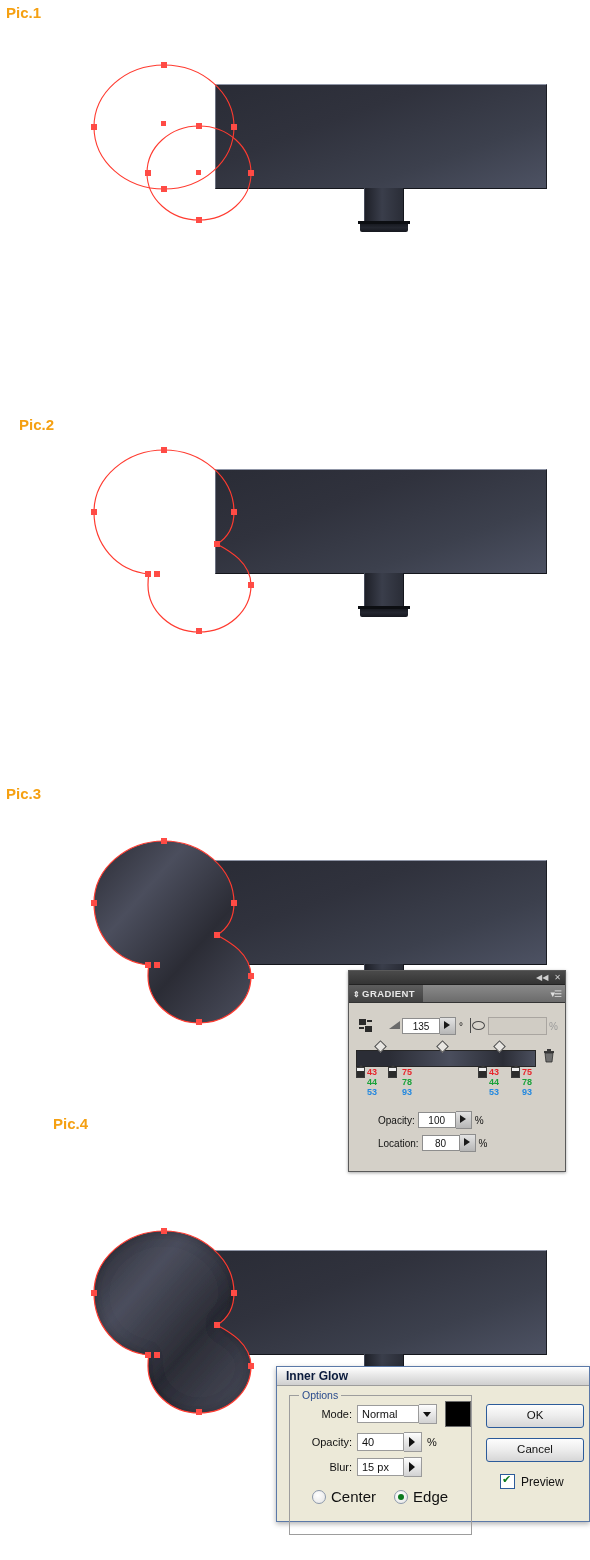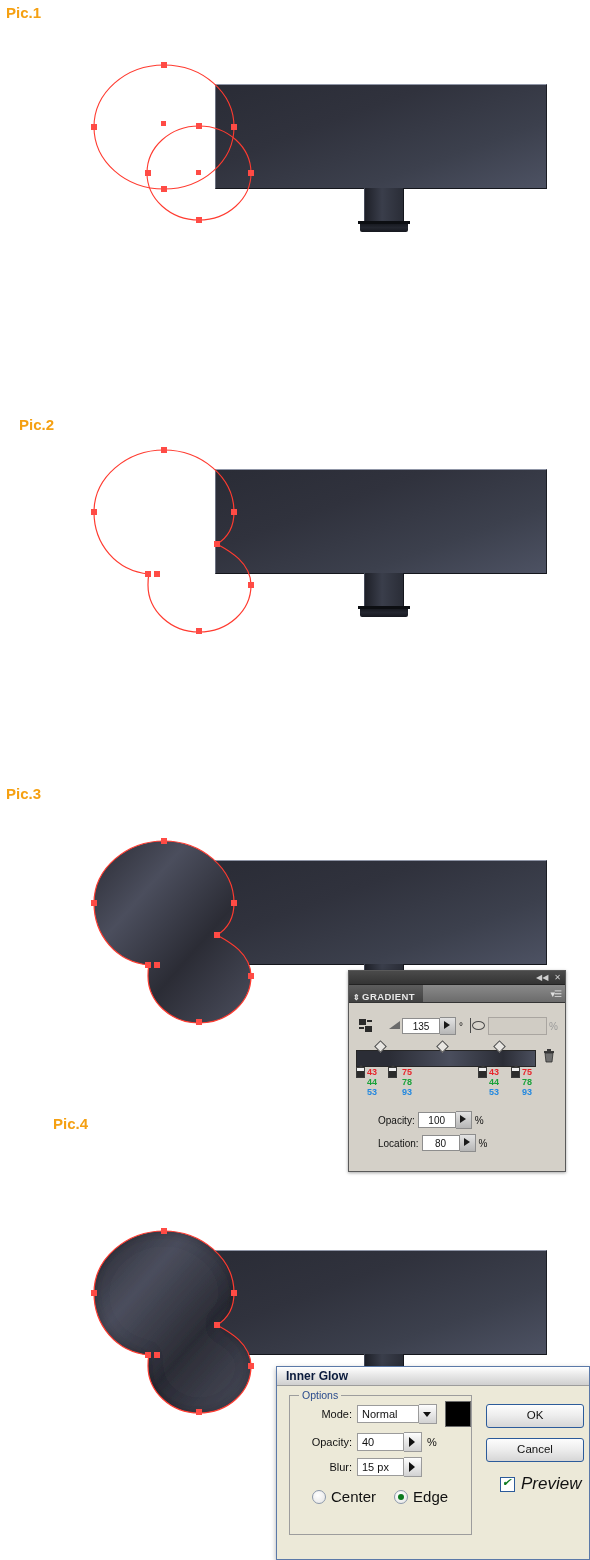--- a/index.html
+++ b/index.html
@@ -54,21 +54,21 @@
     display:flex;align-items:center;justify-content:flex-end;padding-right:4px;
     border-bottom:1px solid #222;
   }
   .gp-topbar span{color:#cfcfcf;font-size:8px;margin-left:6px;line-height:1;}
   .gp-tabbar{
     height:17px;background:linear-gradient(to bottom,#6e6e6e,#555);
     display:flex;align-items:center;border-bottom:1px solid #333;
   }
   .gp-tabtitle{
     color:#e8e8e8;font-size:9.5px;font-weight:bold;letter-spacing:.4px;
-    padding:0 8px 0 4px;height:17px;line-height:23px;
+    padding:0 8px 0 4px;height:17px;line-height:17px;
     background:linear-gradient(to bottom,#5d5d5d,#414141);
   }
   .gp-tabtitle .arrows{font-size:8px;margin-right:2px;}
   .gp-tabfill{flex:1;height:17px;background:linear-gradient(to bottom,#8a8a8a,#6b6b6b);
     display:flex;align-items:center;justify-content:flex-end;padding-right:4px;}
   .gp-menu{color:#e0e0e0;font-size:9px;letter-spacing:-1px;}
   .gp-body{padding:6px 7px 4px 7px;background:#d4d0c8;height:167px;box-sizing:border-box;}
 
   .gp-row1{display:flex;align-items:flex-start;}
   .gp-swatch{
@@ -159,21 +159,21 @@
   .gp-rgb{position:absolute;font-size:9px;font-weight:bold;line-height:10px;font-family:"Liberation Sans", sans-serif;}
   .rgb-r{color:#E8252B;}
   .rgb-g{color:#1AA23A;}
   .rgb-b{color:#2288E0;}
 
   .gp-fieldrow{display:flex;align-items:center;position:absolute;}
   .gp-fieldlabel{font-size:10px;color:#111;margin-right:3px;}
 
   
   .ig-dialog{
-    position:absolute;left:276px;top:1366px;width:314px;height:194px;
+    position:absolute;left:276px;top:1366px;width:314px;height:156px;
     background:#ece9d8;border:1px solid #5b79a8;box-sizing:border-box;
     font-family:"Liberation Sans", sans-serif;
     box-shadow:0 2px 5px rgba(0,0,0,.3);
   }
   .ig-title{
     height:19px;background:linear-gradient(to bottom,#ffffff 0%,#e8e8e8 45%,#cfcfcf 100%);
     border-bottom:1px solid #9c9c9c;
     font-size:12px;font-weight:bold;color:#0a1a3c;padding:2px 0 0 9px;box-sizing:border-box;
   }
   .ig-body{padding:9px 8px 8px 12px;display:flex;}
@@ -220,21 +220,21 @@
   .ig-radio.on .dot:after{
     content:"";position:absolute;left:3px;top:3px;width:6px;height:6px;border-radius:50%;
     background:#0b7a1e;
   }
   .ig-right{margin-left:14px;padding-top:9px;}
   .ig-btn{
     width:96px;height:22px;border:1px solid #2c5b9a;border-radius:3px;
     background:linear-gradient(to bottom,#fdfdfd 0%,#eeeeee 45%,#d6d6d6 100%);
     font-size:11.5px;color:#111;text-align:center;line-height:20px;margin-bottom:10px;
   }
-  .ig-preview{display:flex;align-items:center;margin-top:12px;margin-left:14px;font-size:17px;color:#111;font-style:italic;}
+  .ig-preview{display:flex;align-items:center;margin-top:12px;margin-left:14px;font-size:12px;color:#111;}
   .ig-check{
     width:13px;height:13px;background:#fff;border:1px solid #2c5b9a;margin-right:6px;
     position:relative;
   }
   .ig-check:after{
     content:"✔";position:absolute;left:1px;top:-2px;font-size:11px;color:#0b7a1e;
   }
 </style>
 </head>
 <body>

